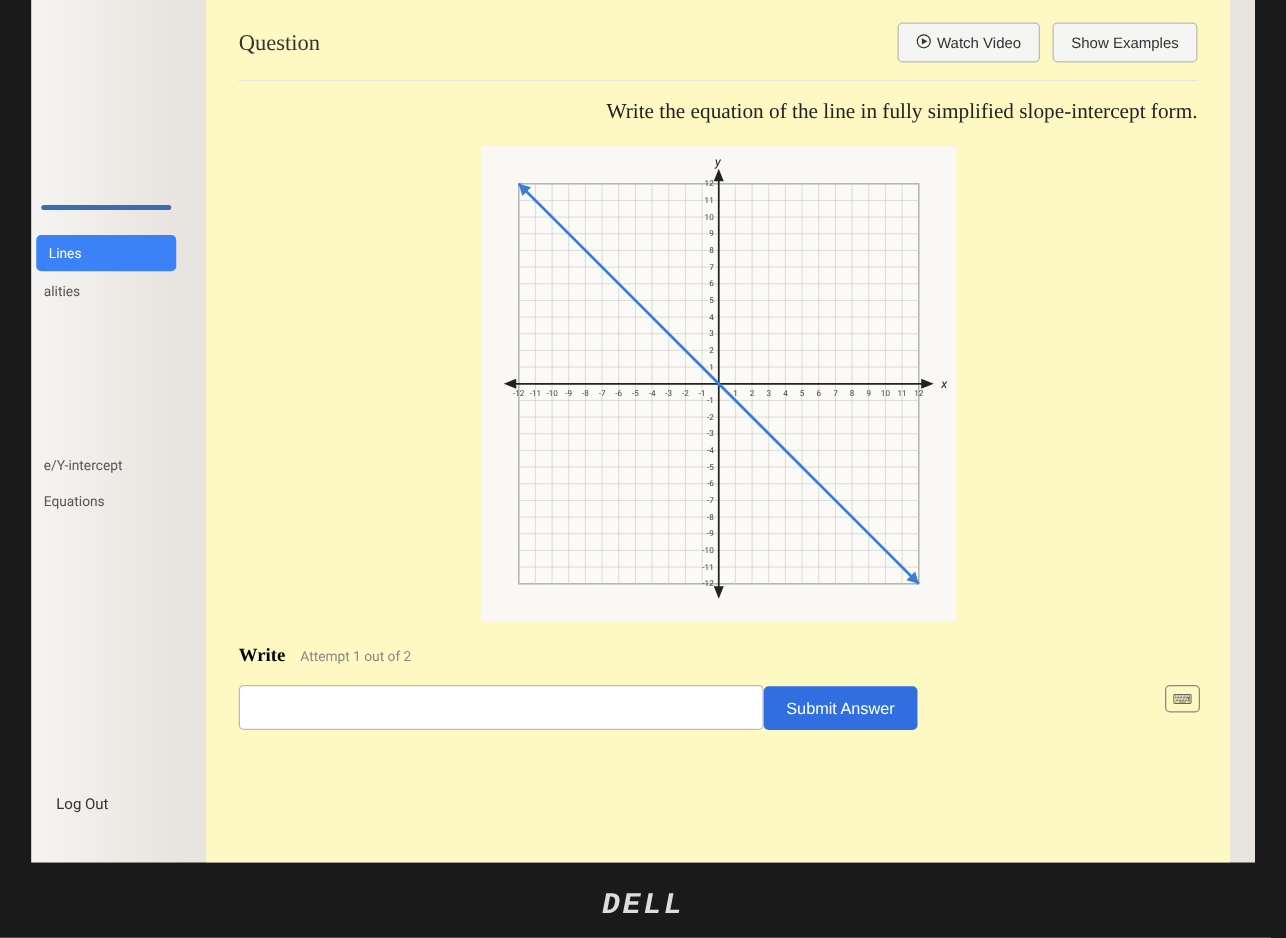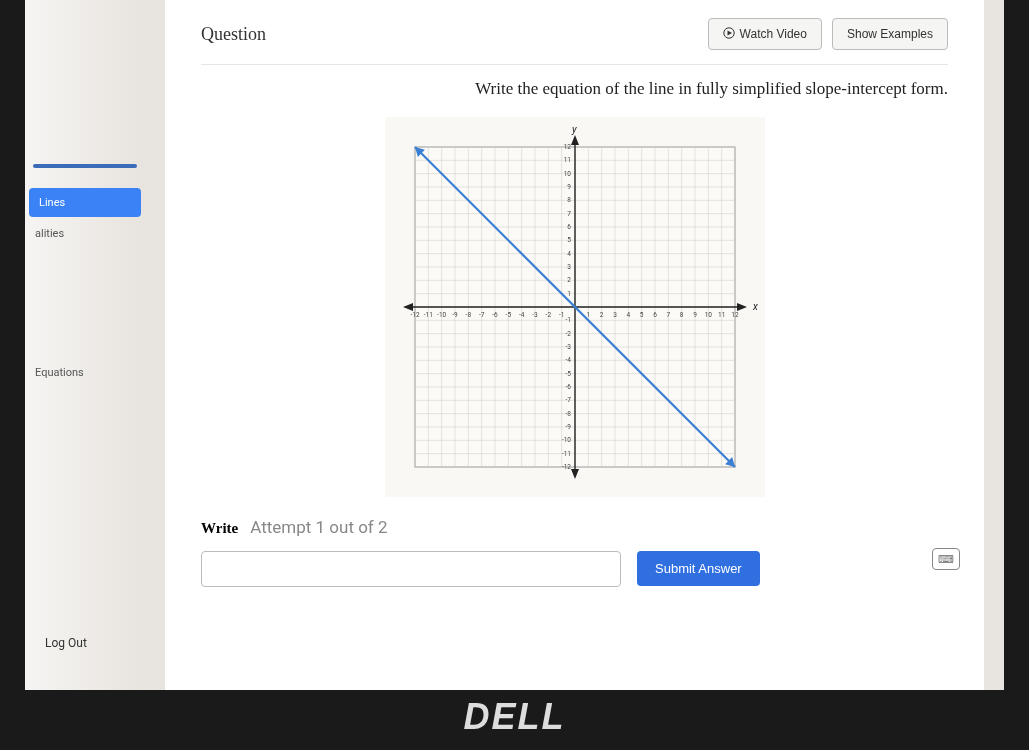--- a/index.html
+++ b/index.html
@@ -58,22 +58,22 @@
     font-size: 12px;
     color: #333;
     cursor: pointer;
   }
   .main {
     position: absolute;
     left: 140px;
     right: 20px;
     top: 0;
     bottom: 0;
-    background: #ffffff;
-    padding: 10px 36px;
+    background: #fef9c3;
+    padding: 10px 26px;
   }
   .header-row {
     display: flex;
     align-items: center;
     justify-content: space-between;
     padding: 8px 0 14px 0;
     border-bottom: 1px solid #e5e5e5;
     margin-bottom: 14px;
   }
   .question-title {
@@ -116,27 +116,26 @@
     align-items: baseline;
     gap: 12px;
     margin: 20px 0 14px 0;
   }
   .answer-label {
     font-family: Georgia, "Times New Roman", serif;
     font-weight: bold;
     font-size: 15px;
   }
   .attempt-label {
-    font-size: 17px;
+    font-size: 11px;
     color: #888;
   }
   .input-row {
     display: flex;
-    gap: 16px;
-    align-items: flex-start;
+    align-items: center;
   }
   .answer-input {
     flex: 1;
     max-width: 420px;
     height: 36px;
     border: 1px solid #bbb;
     border-radius: 4px;
     padding: 0 10px;
     font-size: 14px;
     background: #fff;
@@ -164,38 +163,39 @@
     font-size: 11px;
     color: #666;
     cursor: pointer;
   }
   .dell {
     position: absolute;
     bottom: 12px;
     left: 50%;
     transform: translateX(-50%);
     color: #ddd;
-    font-size: 36px;
+    font-size: 24px;
     font-weight: bold;
     letter-spacing: 2px;
     font-style: italic;
-    font-family: Liberation Sans, sans-serif;
+    font-family: Liberation Mono, monospace;
   }
 </style>
 </head>
 <body>
 
 <div class="bezel">
   <div class="screen">
 
     <div class="sidebar">
       <div class="progress-bar"></div>
       <div class="sidebar-item active">Lines</div>
       <div class="sidebar-item">alities</div>
       <div style="height:110px"></div>
+      <div class="sidebar-item">e/Y-intercept</div>
       <div class="sidebar-item">Equations</div>
       <div class="logout">Log Out</div>
     </div>
 
     <div class="main">
       <div class="header-row">
         <div class="question-title">Question</div>
         <div class="header-buttons">
           <button class="hbtn">
             <span class="play-icon">

